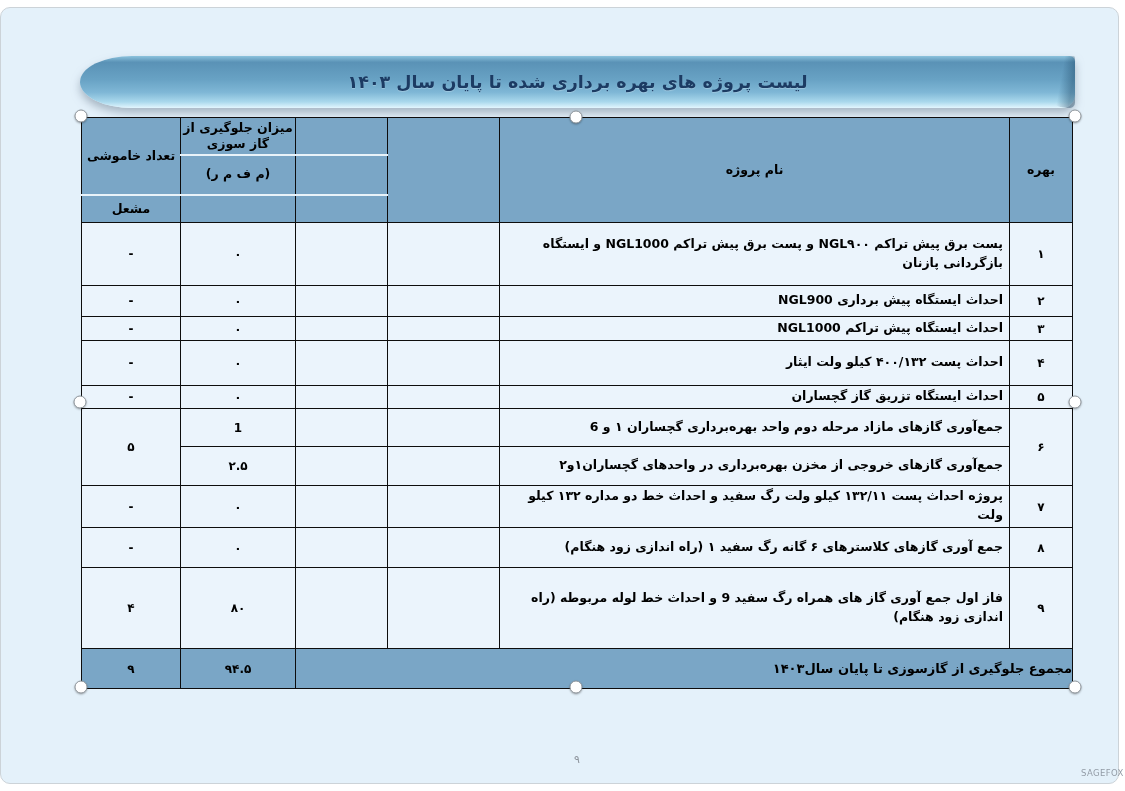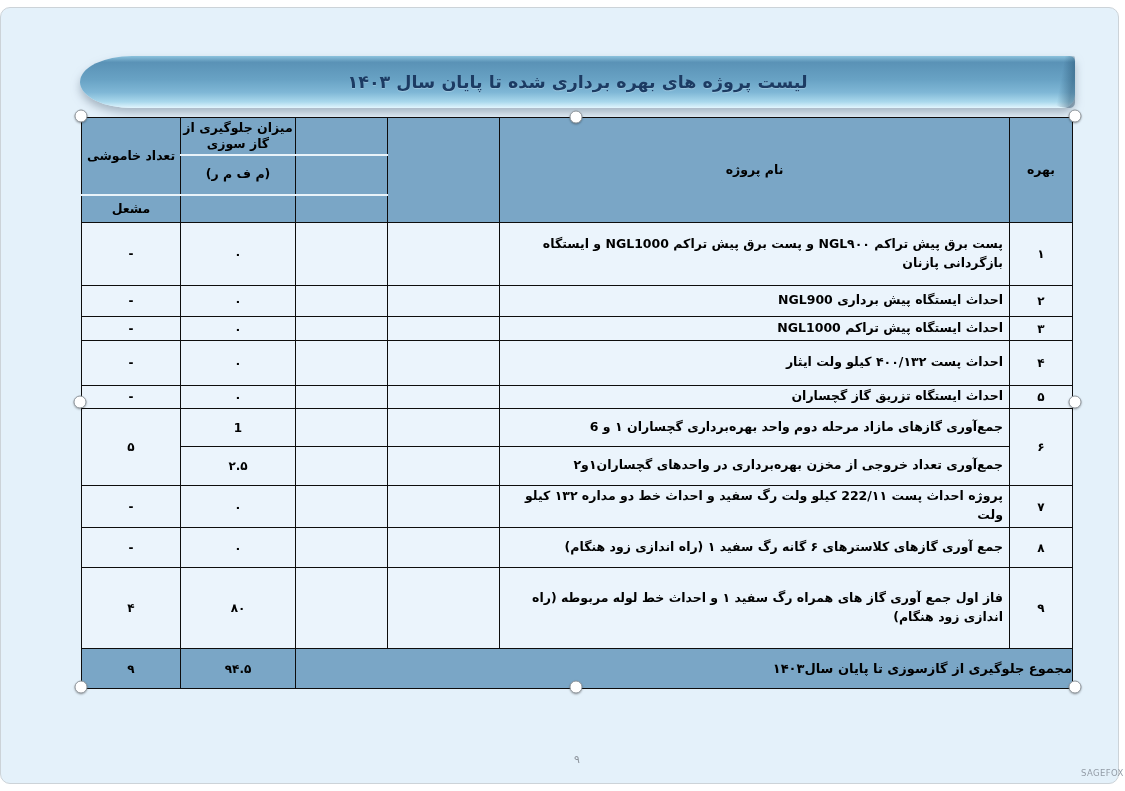--- a/index.html
+++ b/index.html
@@ -142,47 +142,47 @@
 
     <tr style="height:38px">
       <td class="c-num" rowspan="2">۶</td>
       <td class="c-name">جمع‌آوری گازهای مازاد مرحله دوم واحد بهره‌برداری گچساران ۱ و 6</td>
       <td></td>
       <td></td>
       <td class="c-val">1</td>
       <td class="c-val" rowspan="2">۵</td>
     </tr>
     <tr style="height:39px">
-      <td class="c-name">جمع‌آوری تعداد خروجی از مخزن بهره‌برداری در واحدهای گچساران۱و۲</td>
+      <td class="c-name">جمع‌آوری گازهای خروجی از مخزن بهره‌برداری در واحدهای گچساران۱و۲</td>
       <td></td>
       <td></td>
       <td class="c-val">۲.۵</td>
     </tr>
 
     <tr style="height:42px">
       <td class="c-num">۷</td>
-      <td class="c-name">پروژه احداث پست 222/۱۱ کیلو ولت رگ سفید و احداث خط دو مداره ۱۳۲ کیلو ولت</td>
+      <td class="c-name">پروژه احداث پست ۱۳۲/۱۱ کیلو ولت رگ سفید و احداث خط دو مداره ۱۳۲ کیلو ولت</td>
       <td></td>
       <td></td>
       <td class="c-val">۰</td>
       <td class="c-val">-</td>
     </tr>
 
     <tr style="height:40px">
       <td class="c-num">۸</td>
       <td class="c-name">جمع آوری گازهای کلاسترهای ۶ گانه رگ سفید ۱ (راه اندازی زود هنگام)</td>
       <td></td>
       <td></td>
       <td class="c-val">۰</td>
       <td class="c-val">-</td>
     </tr>
 
     <tr style="height:81px">
       <td class="c-num">۹</td>
-      <td class="c-name">فاز اول جمع آوری گاز های همراه رگ سفید ۱ و احداث خط لوله مربوطه (راه اندازی زود هنگام)</td>
+      <td class="c-name">فاز اول جمع آوری گاز های همراه رگ سفید 9 و احداث خط لوله مربوطه (راه اندازی زود هنگام)</td>
       <td></td>
       <td></td>
       <td class="c-val">۸۰</td>
       <td class="c-val">۴</td>
     </tr>
 
     <tr class="total" style="height:40px">
       <td class="total-label" colspan="4">مجموع جلوگیری از گازسوزی تا پایان سال۱۴۰۳</td>
       <td class="c-val">۹۴.۵</td>
       <td class="c-val">۹</td>

